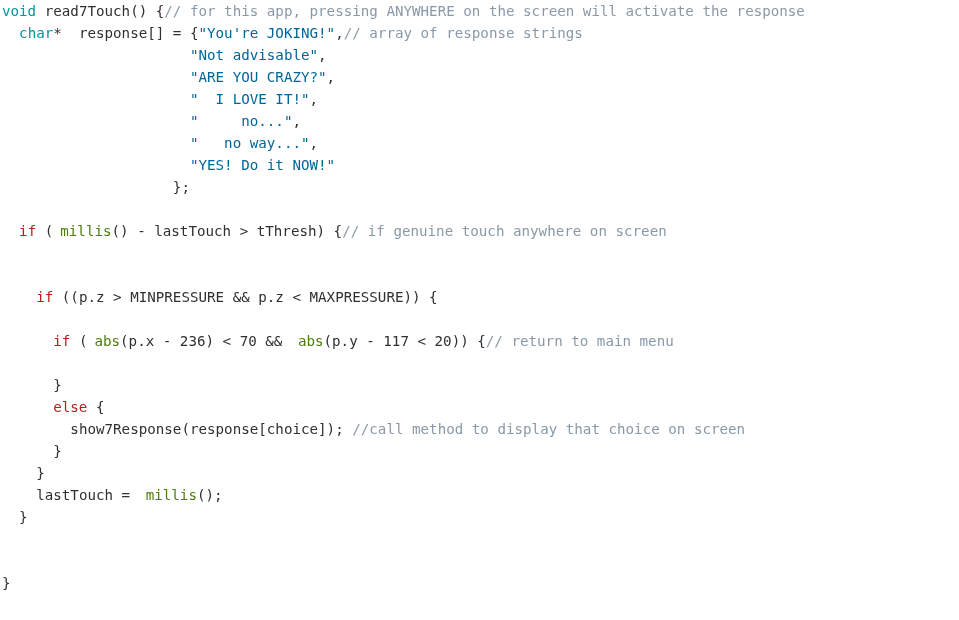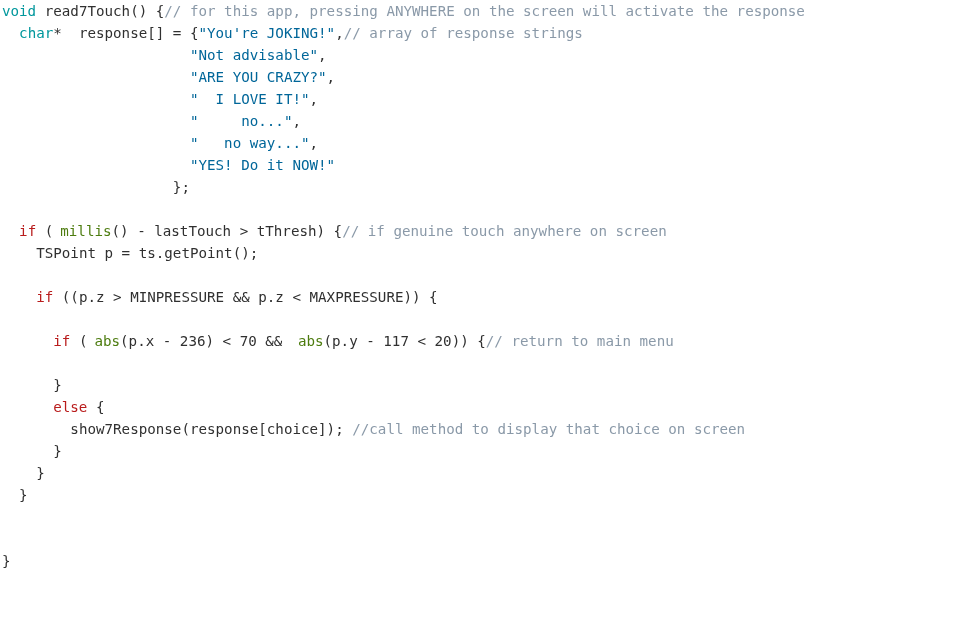--- a/index.html
+++ b/index.html
@@ -57,28 +57,29 @@
     <div class="code-line"><span class="tok-plain">  </span><span class="tok-kw">char</span><span class="tok-plain">*  response[] = {</span><span class="tok-str">"You're JOKING!"</span><span class="tok-plain">,</span><span class="tok-cmt">// array of response strings</span></div>
     <div class="code-line"><span class="tok-plain">                      </span><span class="tok-str">"Not advisable"</span><span class="tok-plain">,</span></div>
     <div class="code-line"><span class="tok-plain">                      </span><span class="tok-str">"ARE YOU CRAZY?"</span><span class="tok-plain">,</span></div>
     <div class="code-line"><span class="tok-plain">                      </span><span class="tok-str">"  I LOVE IT!"</span><span class="tok-plain">,</span></div>
     <div class="code-line"><span class="tok-plain">                      </span><span class="tok-str">"     no..."</span><span class="tok-plain">,</span></div>
     <div class="code-line"><span class="tok-plain">                      </span><span class="tok-str">"   no way..."</span><span class="tok-plain">,</span></div>
     <div class="code-line"><span class="tok-plain">                      </span><span class="tok-str">"YES! Do it NOW!"</span></div>
     <div class="code-line"><span class="tok-plain">                    </span><span class="tok-plain">};</span></div>
     <div class="code-line blank">&nbsp;</div>
     <div class="code-line"><span class="tok-plain">  </span><span class="tok-ctrl">if</span><span class="tok-plain"> (</span><span class="tok-fn">millis</span><span class="tok-plain">() - lastTouch &gt; tThresh) {</span><span class="tok-cmt">// if genuine touch anywhere on screen</span></div>
-    <div class="code-line"><span class="tok-plain">    </span><span class="tok-plain">TSPoint p = ts.getPoint();</span></div>
+    <div class="code-line"><span class="tok-plain">    </span></div>
     <div class="code-line blank">&nbsp;</div>
     <div class="code-line"><span class="tok-plain">    </span><span class="tok-ctrl">if</span><span class="tok-plain"> ((p.z &gt; MINPRESSURE &amp;&amp; p.z &lt; MAXPRESSURE)) {</span></div>
     <div class="code-line blank">&nbsp;</div>
     <div class="code-line"><span class="tok-plain">      </span><span class="tok-ctrl">if</span><span class="tok-plain"> (</span><span class="tok-fn">abs</span><span class="tok-plain">(p.x - 236) &lt; 70 &amp;&amp; </span><span class="tok-fn">abs</span><span class="tok-plain">(p.y - 117 &lt; 20)) {</span><span class="tok-cmt">// return to main menu</span></div>
     <div class="code-line blank">&nbsp;</div>
     <div class="code-line"><span class="tok-plain">      </span><span class="tok-plain">}</span></div>
     <div class="code-line"><span class="tok-plain">      </span><span class="tok-ctrl">else</span><span class="tok-plain"> {</span></div>
     <div class="code-line"><span class="tok-plain">        </span><span class="tok-plain">show7Response(response[choice]); </span><span class="tok-cmt">//call method to display that choice on screen</span></div>
     <div class="code-line"><span class="tok-plain">      </span><span class="tok-plain">}</span></div>
     <div class="code-line"><span class="tok-plain">    </span><span class="tok-plain">}</span></div>
+    <div class="code-line"><span class="tok-plain">    </span><span class="tok-plain">lastTouch = </span><span class="tok-fn">millis</span><span class="tok-plain">();</span></div>
     <div class="code-line"><span class="tok-plain">  </span><span class="tok-plain">}</span></div>
     <div class="code-line blank">&nbsp;</div>
     <div class="code-line blank">&nbsp;</div>
     <div class="code-line"><span class="tok-plain">}</span></div>
   </div>
 
 </body></html>

